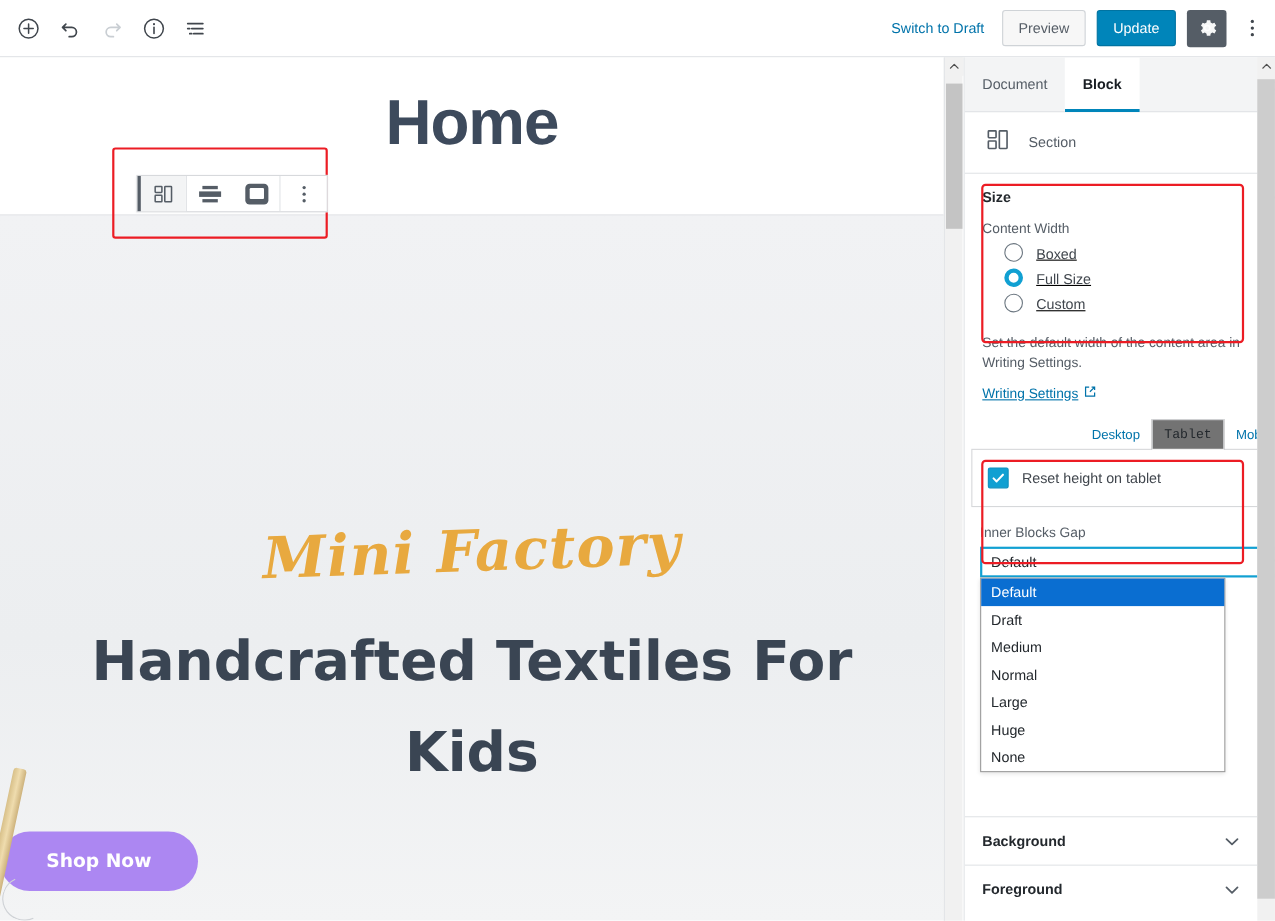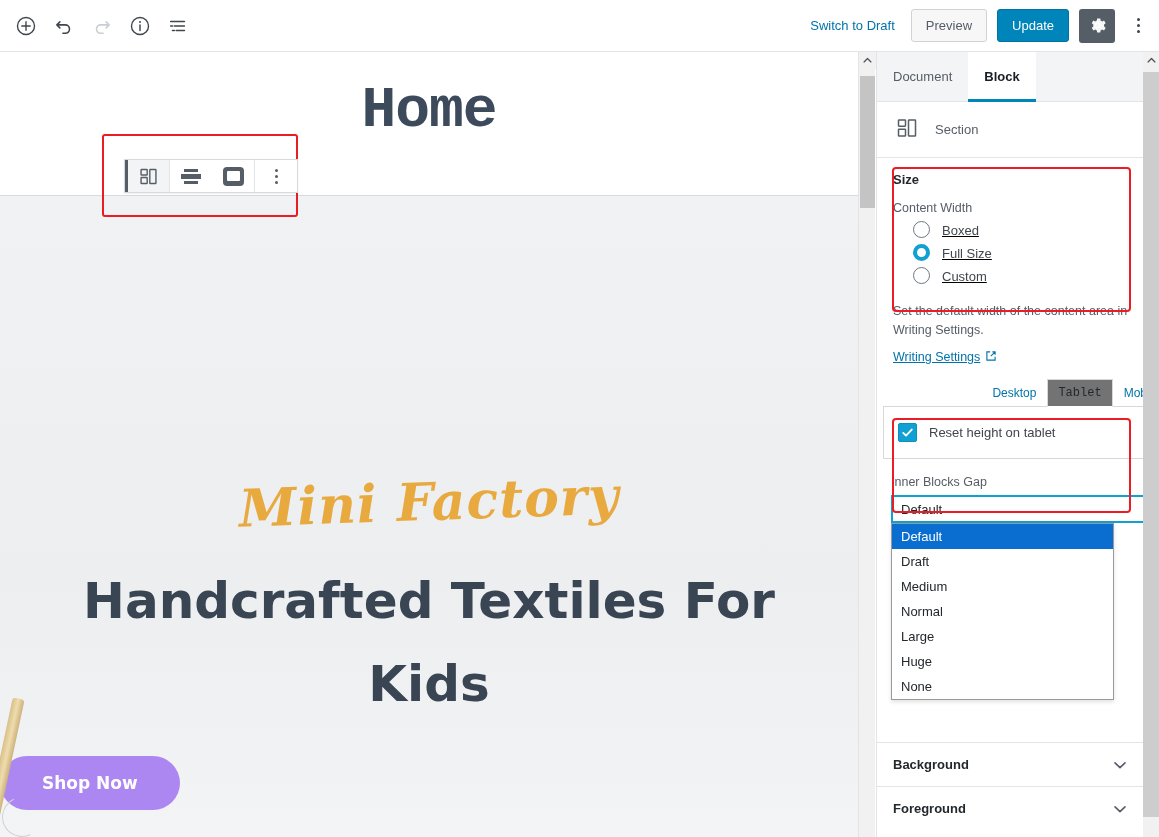--- a/index.html
+++ b/index.html
@@ -54,21 +54,21 @@
   .canvas {
     position: absolute; top: 52px; left: 0;
     width: 858px; height: 785px;
     background: #ffffff; overflow: hidden;
   }
   .page-title {
     text-align: center;
     font-size: 58px; font-weight: bold;
     color: #3d4a5c; letter-spacing: -1px;
     margin-top: 26px;
-    font-family: Liberation Mono, monospace;
+    font-family: Liberation Sans, sans-serif;
   }
   .block-divider {
     position: absolute; top: 143px; left: 0; width: 858px;
     border-top: 1px solid #d8dade;
   }
   .hero {
     position: absolute; top: 144px; left: 0;
     width: 858px; height: 641px;
     background: linear-gradient(180deg,#f1f2f4 0%, #eceef0 60%, #f3f4f5 100%);
     overflow: hidden;
@@ -198,21 +198,21 @@
   .radio-row { display: flex; align-items: flex-end; gap: 12px; margin: 6px 0 4px 20px; cursor: pointer; text-decoration: underline; }
   .radio {
     width: 17px; height: 17px; border-radius: 50%;
     border: 1px solid #6c7781; background: #fff;
     display: flex; align-items: center; justify-content: center; flex: none;
   }
   .radio.checked { border: 4px solid #11a0d2; background: #fff; }
   .radio-lbl { font-size: 13px; color: #40464d; }
   .help-text { font-size: 12.5px; color: #555d66; line-height: 1.55; padding: 0 16px; }
   .wlink {
-    display: inline-flex; align-items: center; gap: 5px;
+    display: inline-flex; align-items: flex-end; gap: 5px;
     color: #0073aa; font-size: 12.5px; text-decoration: underline; cursor: pointer;
     margin: 9px 0 0 16px;
   }
   .dev-tabs { display: flex; justify-content: flex-end; gap: 0; padding: 0 14px; margin-top: 14px; }
   .dev-tab {
     font-size: 12px; color: #0073aa; padding: 6px 10px; cursor: pointer;
     border: 1px solid transparent; border-bottom: none;
   }
   .dev-tab.active {
     color: #23282d; background: #737373;

